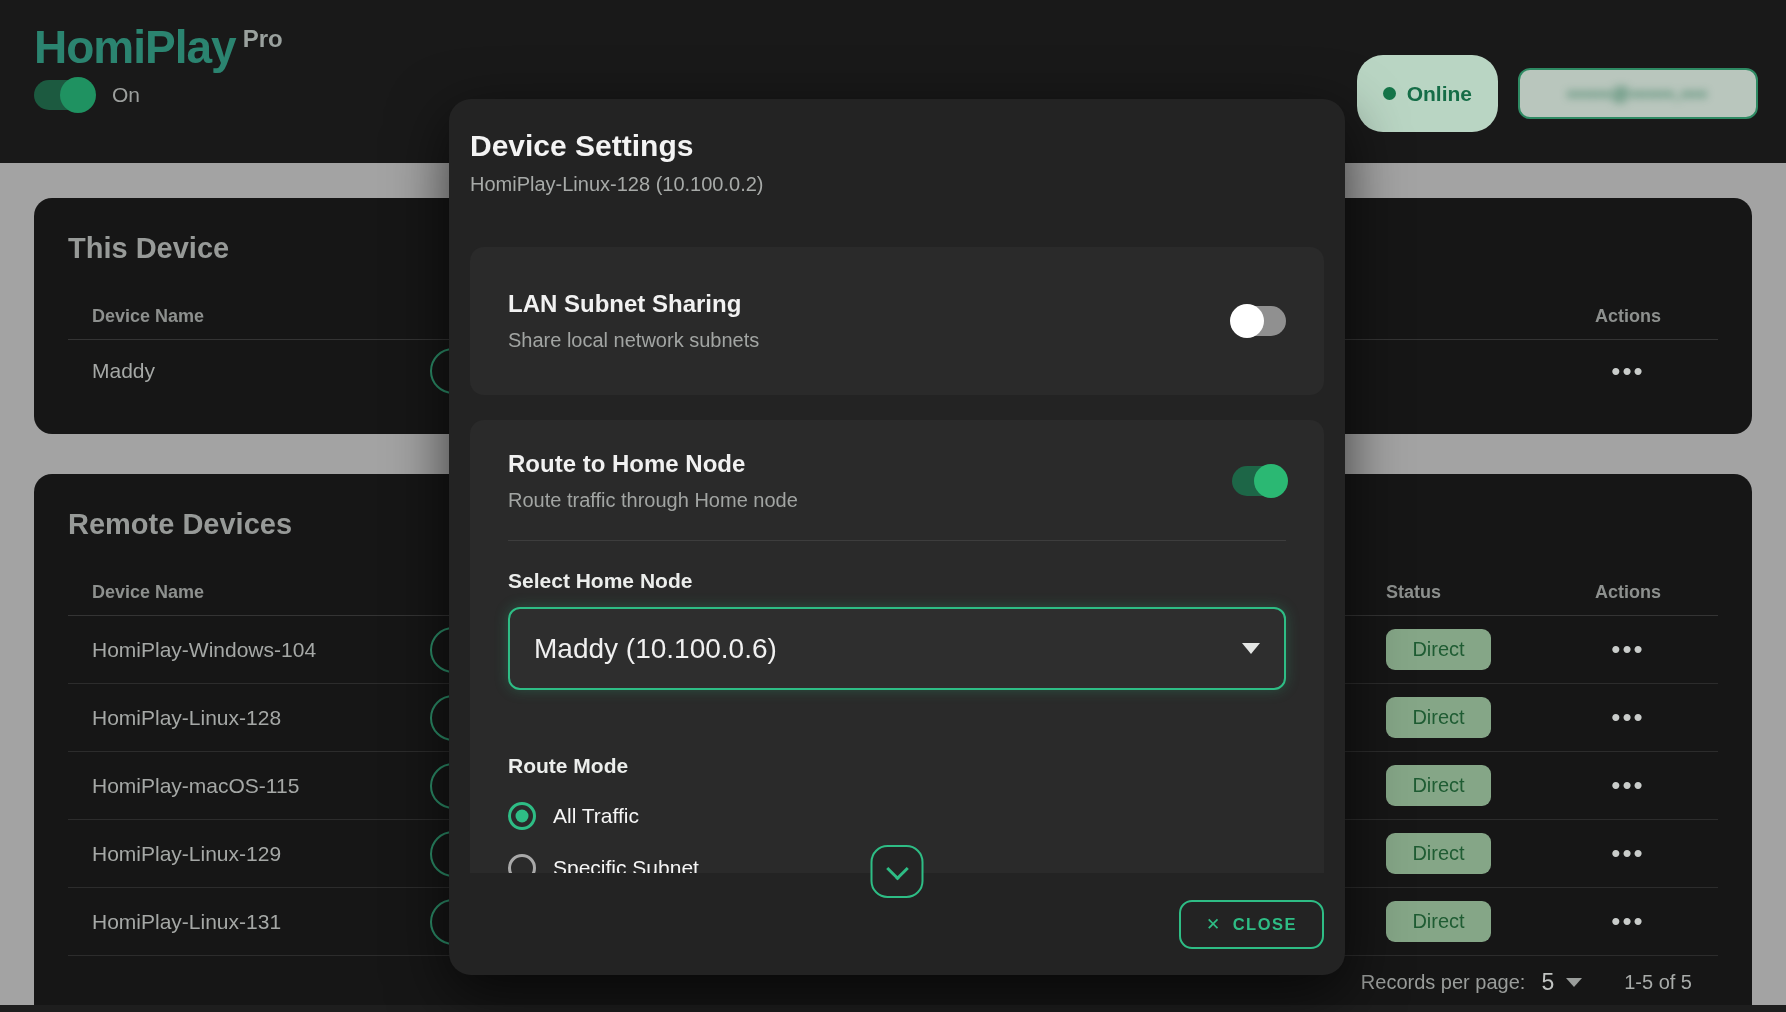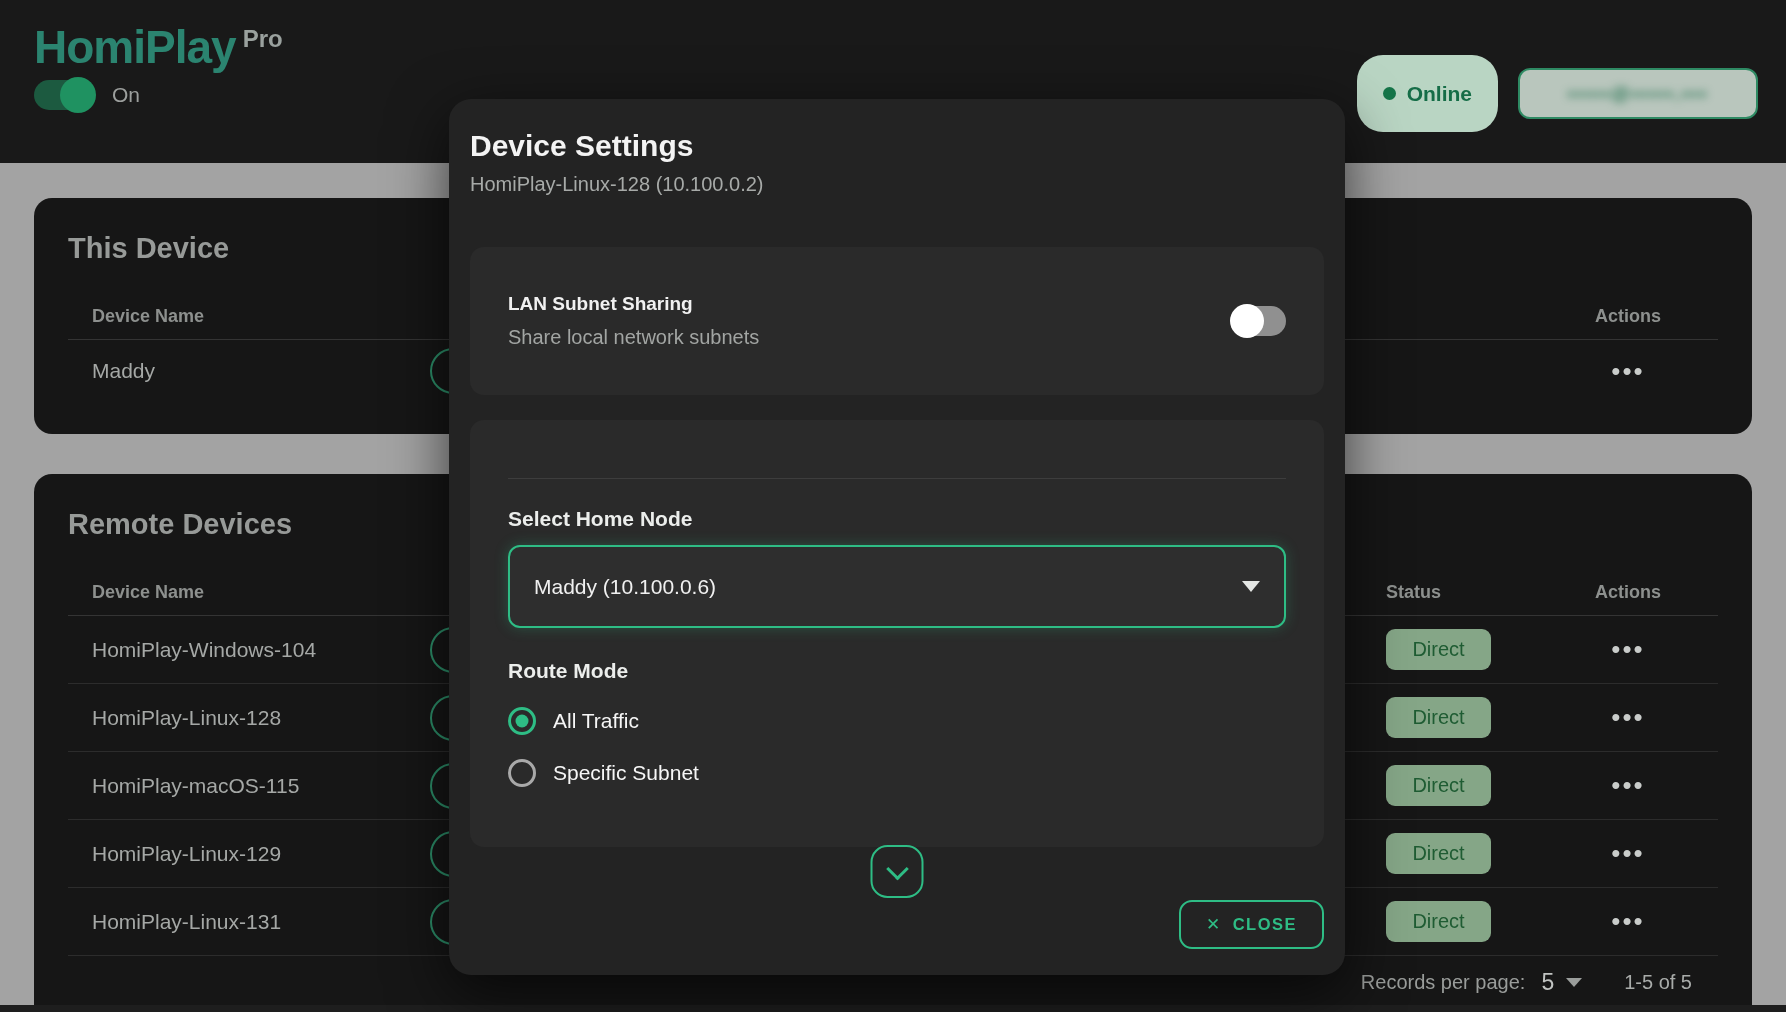--- a/index.html
+++ b/index.html
@@ -55,37 +55,37 @@
   
   .modal{position:absolute;left:449px;top:99px;width:896px;height:876px;background:#232323;border-radius:22px;
          box-shadow:0 18px 60px rgba(0,0,0,.65);z-index:10;}
   .m-head{padding:30px 31px 0 21px;}
   .m-title{font-size:30px;font-weight:700;color:#f3f3f3;}
   .m-sub{font-size:20px;color:#a7aaa8;margin-top:10px;}
   .m-body{position:absolute;top:148px;left:21px;right:21px;height:626px;overflow:hidden;}
   .m-card{background:#2a2a2a;border-radius:14px;padding:30px 38px;box-sizing:border-box;}
   .m-card.lan{height:148px;display:flex;align-items:center;justify-content:space-between;}
   .m-card.route{margin-top:25px;padding-bottom:60px;}
-  .m-card-title{font-size:19px;font-weight:700;color:#f1f1f1;}
+  .m-card-title{font-size:24px;font-weight:700;color:#f1f1f1;}
   .m-card-desc{font-size:20px;color:#a2a5a3;margin-top:11px;}
   .route-head{display:flex;align-items:center;justify-content:space-between;}
   .tg{width:54px;height:30px;border-radius:15px;position:relative;flex:none;cursor:pointer;}
   .tg.off{background:#909090;}
   .tg.off .knob{position:absolute;width:34px;height:34px;border-radius:50%;background:#ffffff;top:-2px;left:-2px;}
   .tg.on{background:#1d6647;}
   .tg.on .knob{position:absolute;width:34px;height:34px;border-radius:50%;background:#2bb873;top:-2px;left:22px;}
   .m-divider{border-top:1px solid #3d3d3d;margin-top:28px;}
   .m-label{font-size:21px;font-weight:700;color:#eceeec;margin-top:28px;}
   .m-select{margin-top:14px;height:83px;border:2px solid #2ebd85;border-radius:12px;background:#2e2e2e;
             box-shadow:0 0 14px rgba(46,189,133,.28);display:flex;align-items:center;justify-content:space-between;
             padding:0 24px;box-sizing:border-box;cursor:pointer;}
-  .m-select-value{font-size:21px;color:#f0f0f0;}
+  .m-select-value{font-size:28px;color:#f0f0f0;}
   .caret-down{width:0;height:0;border-left:9px solid transparent;border-right:9px solid transparent;
               border-top:11px solid #e4e6e4;}
-  .m-label.mode{margin-top:31px;}
+  .m-label.mode{margin-top:64px;}
   .radio-row{display:flex;align-items:center;gap:17px;margin-top:24px;cursor:pointer;}
   .radio{width:28px;height:28px;border-radius:50%;border:3px solid #2ebd85;position:relative;box-sizing:border-box;flex:none;}
   .radio .rdot{position:absolute;width:13px;height:13px;border-radius:50%;background:#2ebd85;top:50%;left:50%;
                transform:translate(-50%,-50%);}
   .radio.off{border-color:#a9a9a9;}
   .radio-label{font-size:21px;color:#f6f6f6;}
   .scroll-btn{position:absolute;left:50%;transform:translateX(-50%);top:746px;width:53px;height:53px;border-radius:17px;
               border:2.5px solid #2ebd85;background:#242424;z-index:5;display:flex;align-items:center;justify-content:center;
               box-sizing:border-box;cursor:pointer;}
   .scroll-chev{width:13px;height:13px;border-left:3px solid #2ebd85;border-bottom:3px solid #2ebd85;
@@ -213,20 +213,29 @@
         <div>
           <div class="m-card-title">LAN Subnet Sharing</div>
           <div class="m-card-desc">Share local network subnets</div>
         </div>
         <div class="tg off">
           <div class="knob"></div>
         </div>
       </div>
 
       <div class="m-card route">
+        <div class="route-head">
+          <div>
+            <div class="m-card-title">Route to Home Node</div>
+            <div class="m-card-desc">Route traffic through Home node</div>
+          </div>
+          <div class="tg on">
+            <div class="knob"></div>
+          </div>
+        </div>
 
         <div class="m-divider"></div>
 
         <div class="m-label">Select Home Node</div>
         <div class="m-select">
           <span class="m-select-value">Maddy (10.100.0.6)</span>
           <span class="caret-down"></span>
         </div>
 
         <div class="m-label mode">Route Mode</div>

